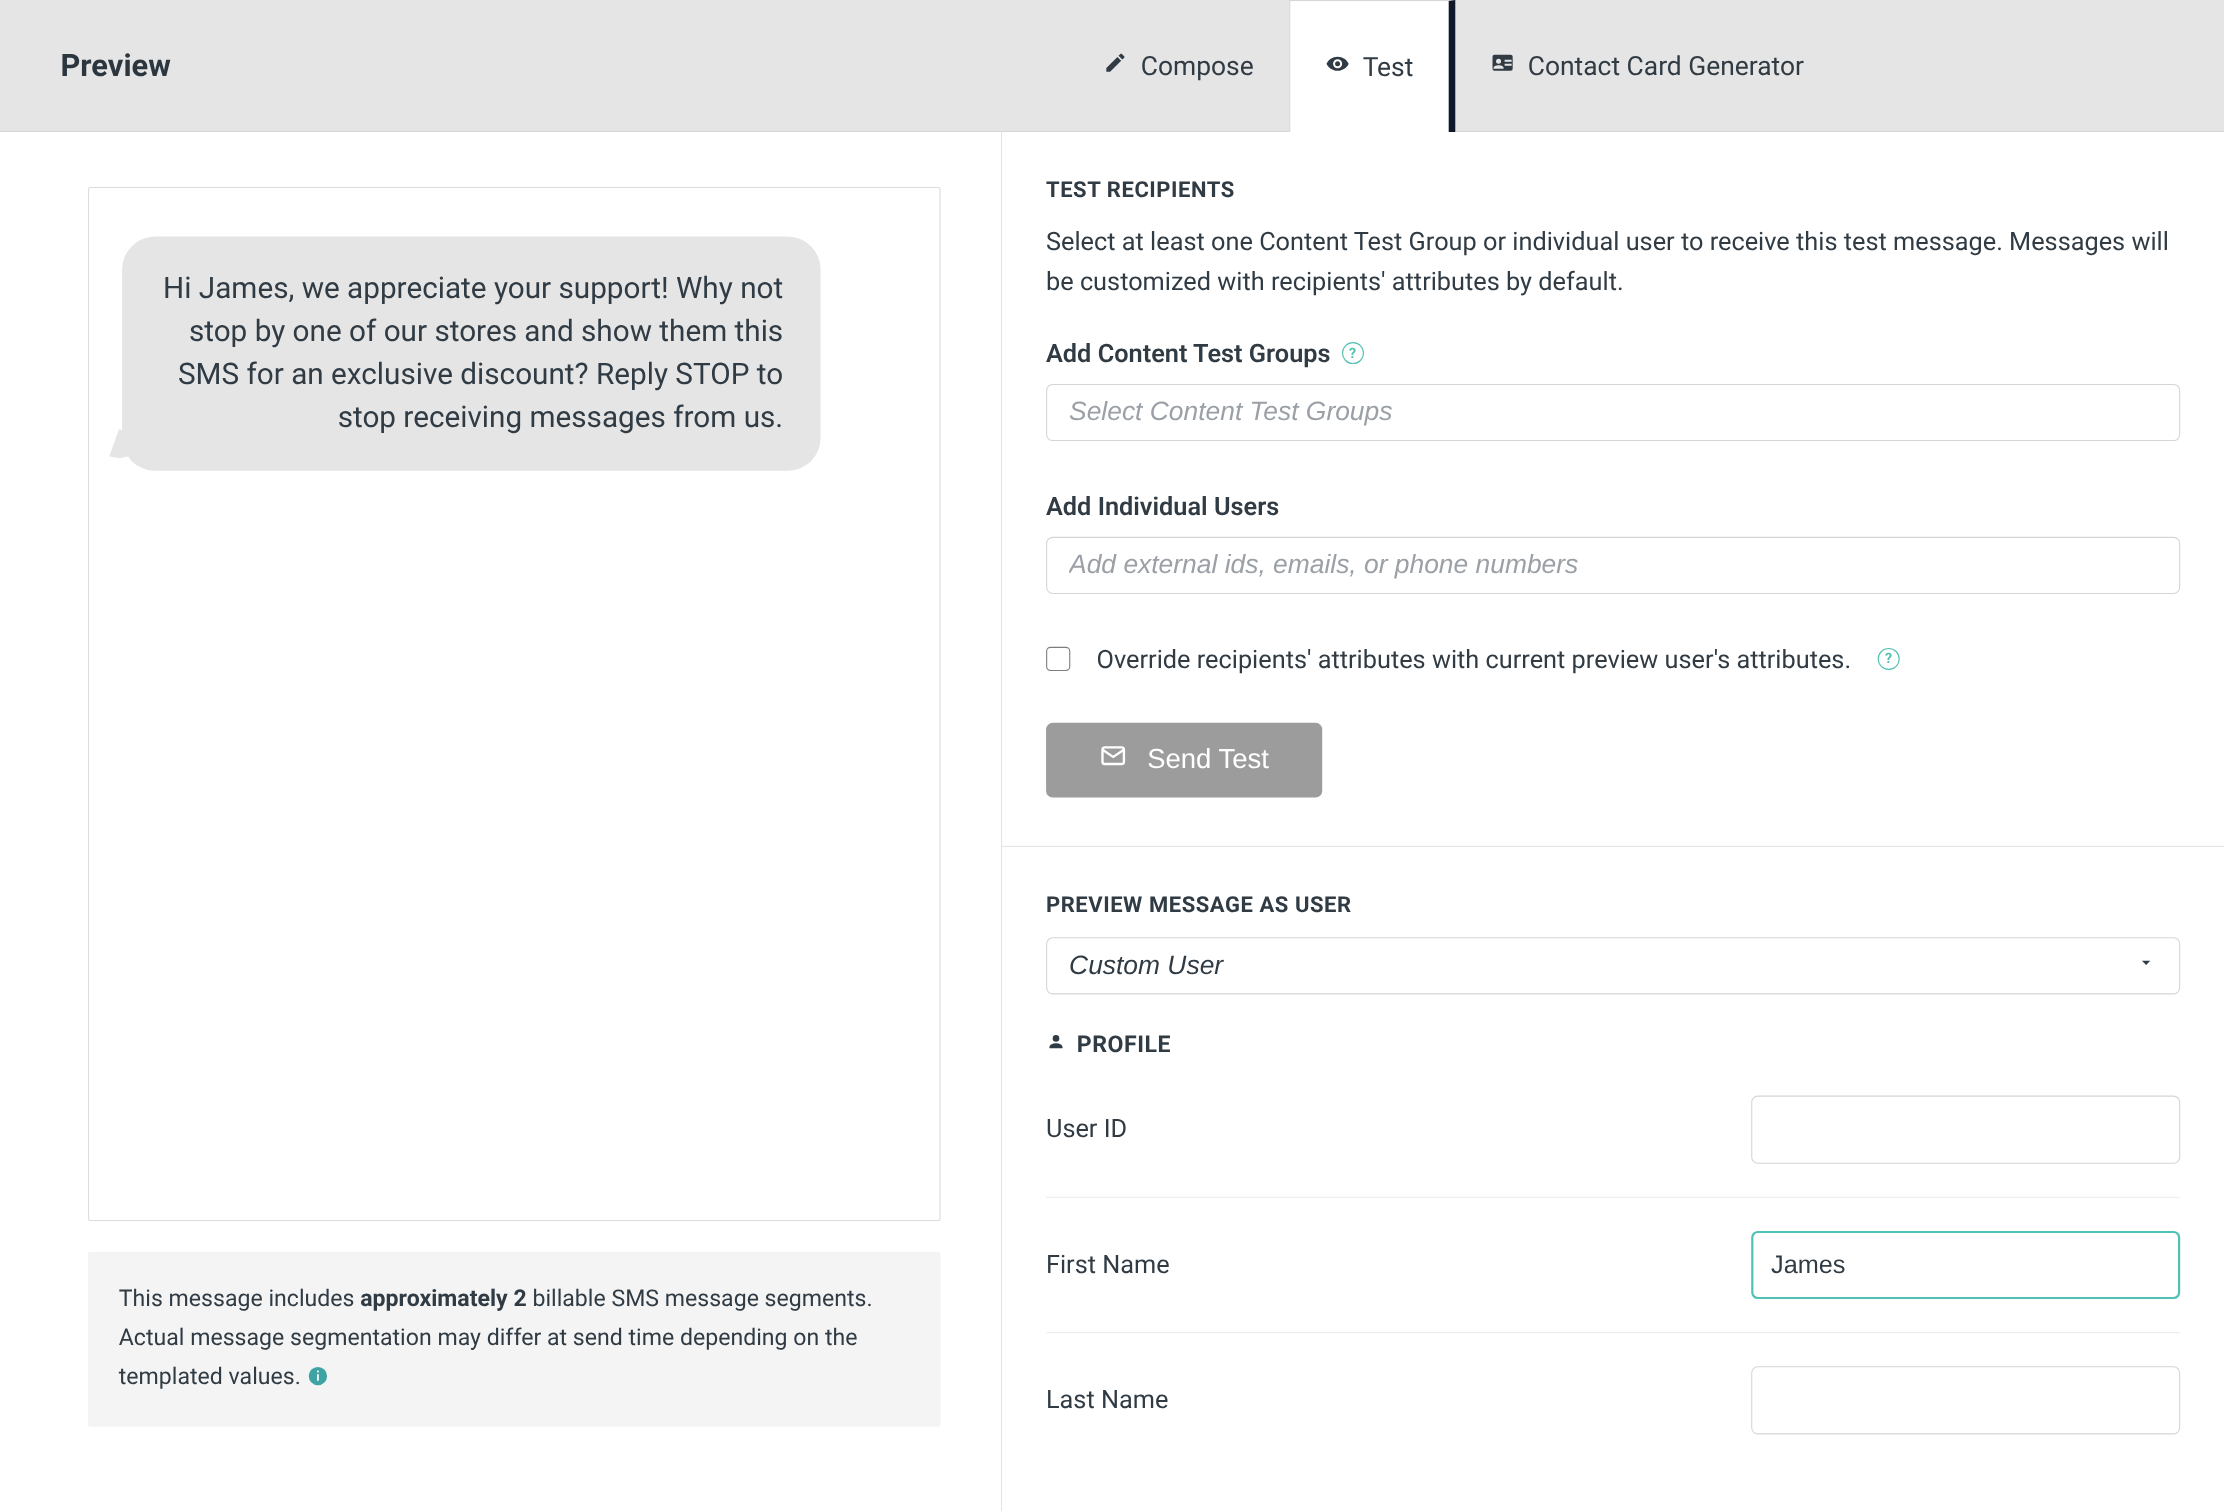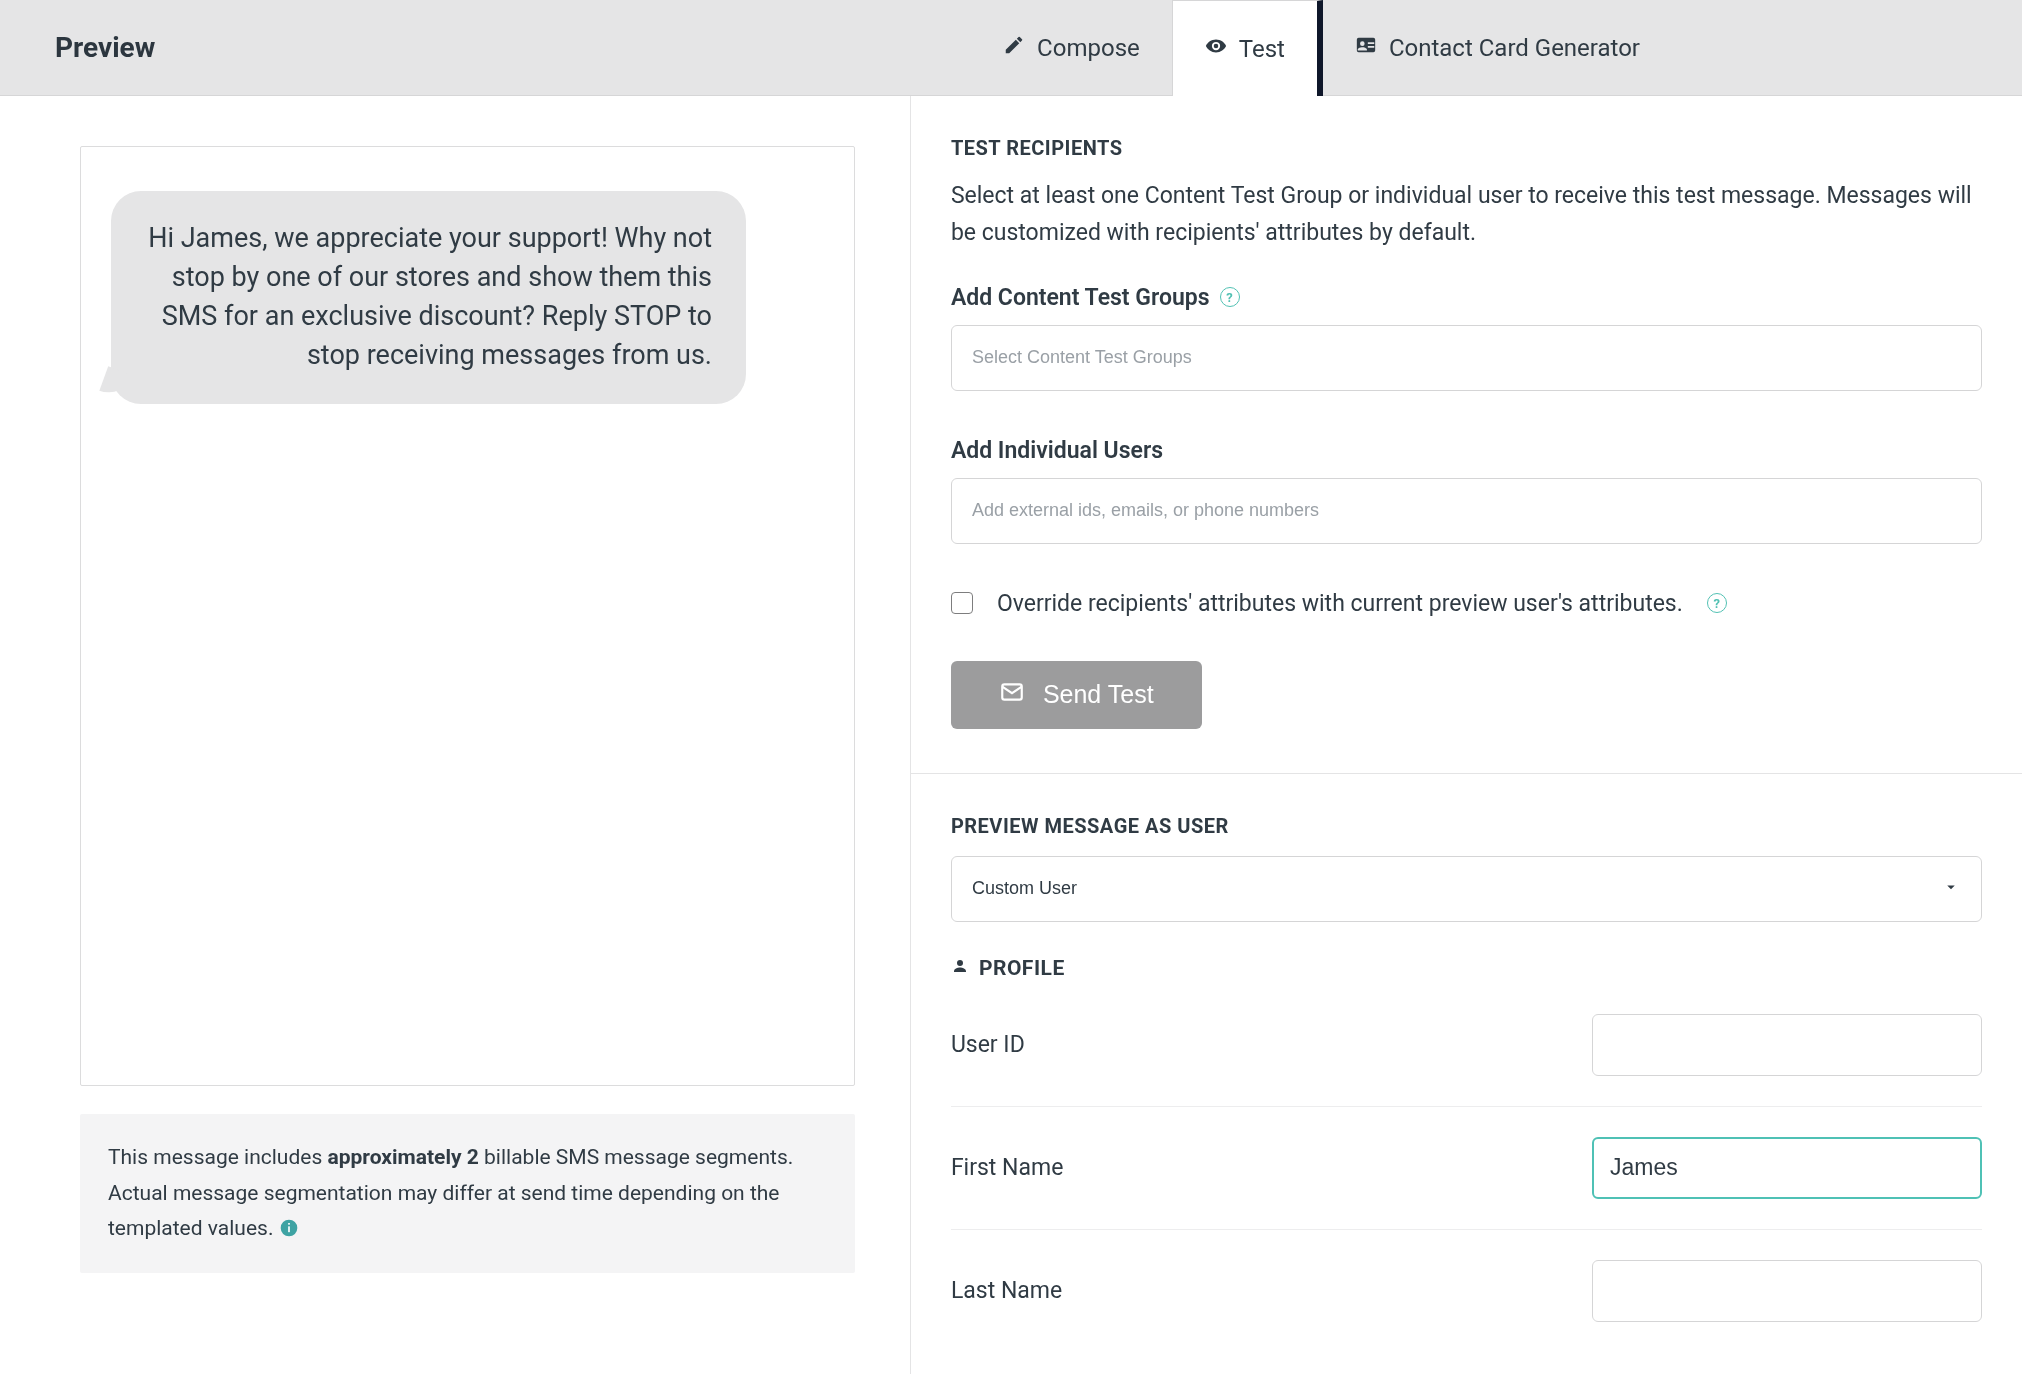--- a/index.html
+++ b/index.html
@@ -6,21 +6,21 @@
   html, body { width: 100%; height: 100%; }
   body {
     font-family: -apple-system, BlinkMacSystemFont, "Segoe UI", Roboto, "Helvetica Neue", Arial, sans-serif;
     color: #303b44;
     background: #fff;
     font-size: 21px;
   }
 
   
   .top-bar {
-    height: 96px;
+    height: 120px;
     background: #e5e5e6;
     display: flex;
     align-items: stretch;
     border-bottom: 1px solid #d6d6d7;
   }
   .top-bar .title {
     flex: 0 0 auto;
     padding: 0 55px;
     display: flex;
     align-items: center;
@@ -153,25 +153,26 @@
     font-size: 13px;
     font-weight: 700;
     display: inline-flex;
     align-items: center;
     justify-content: center;
   }
   .text-input, .select-input {
     width: 100%;
     border: 1px solid #d5d5d6;
     border-radius: 6px;
-    height: 66px;
+    height: 52px;
     padding: 0 20px;
-    font-size: 18px;
+    font-size: 24px;
     color: #303b44;
     background: #fff;
+    font-style: italic;
   }
   .text-input::placeholder { color: #9aa0a6; }
   .field-block { margin-bottom: 46px; }
 
   .checkbox-row {
     display: flex;
     align-items: center;
     gap: 24px;
     font-size: 23px;
     margin-bottom: 44px;

